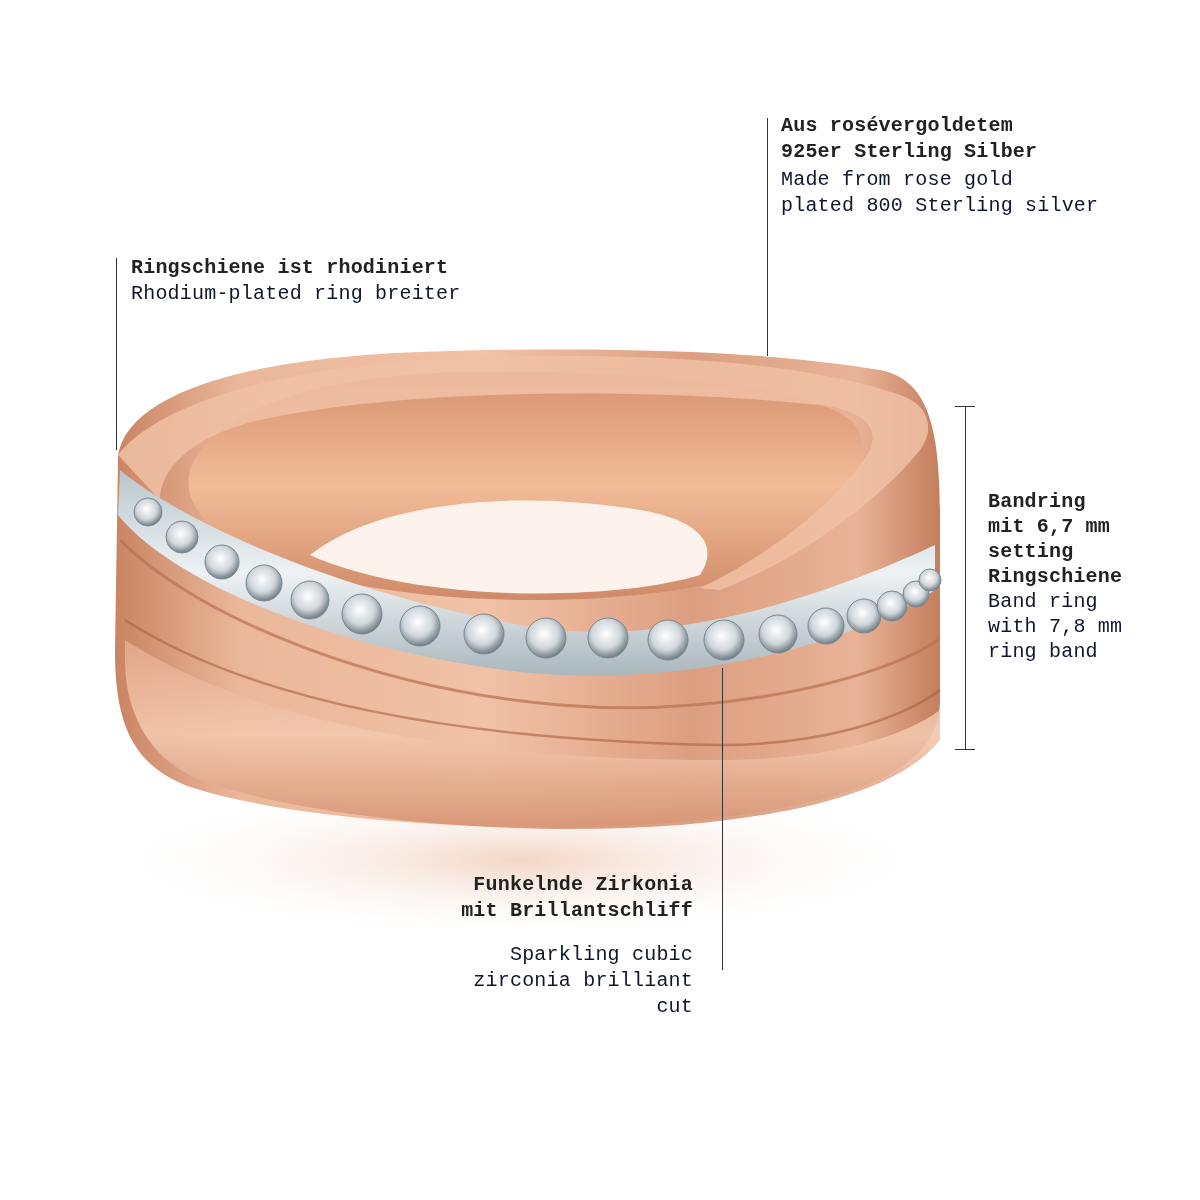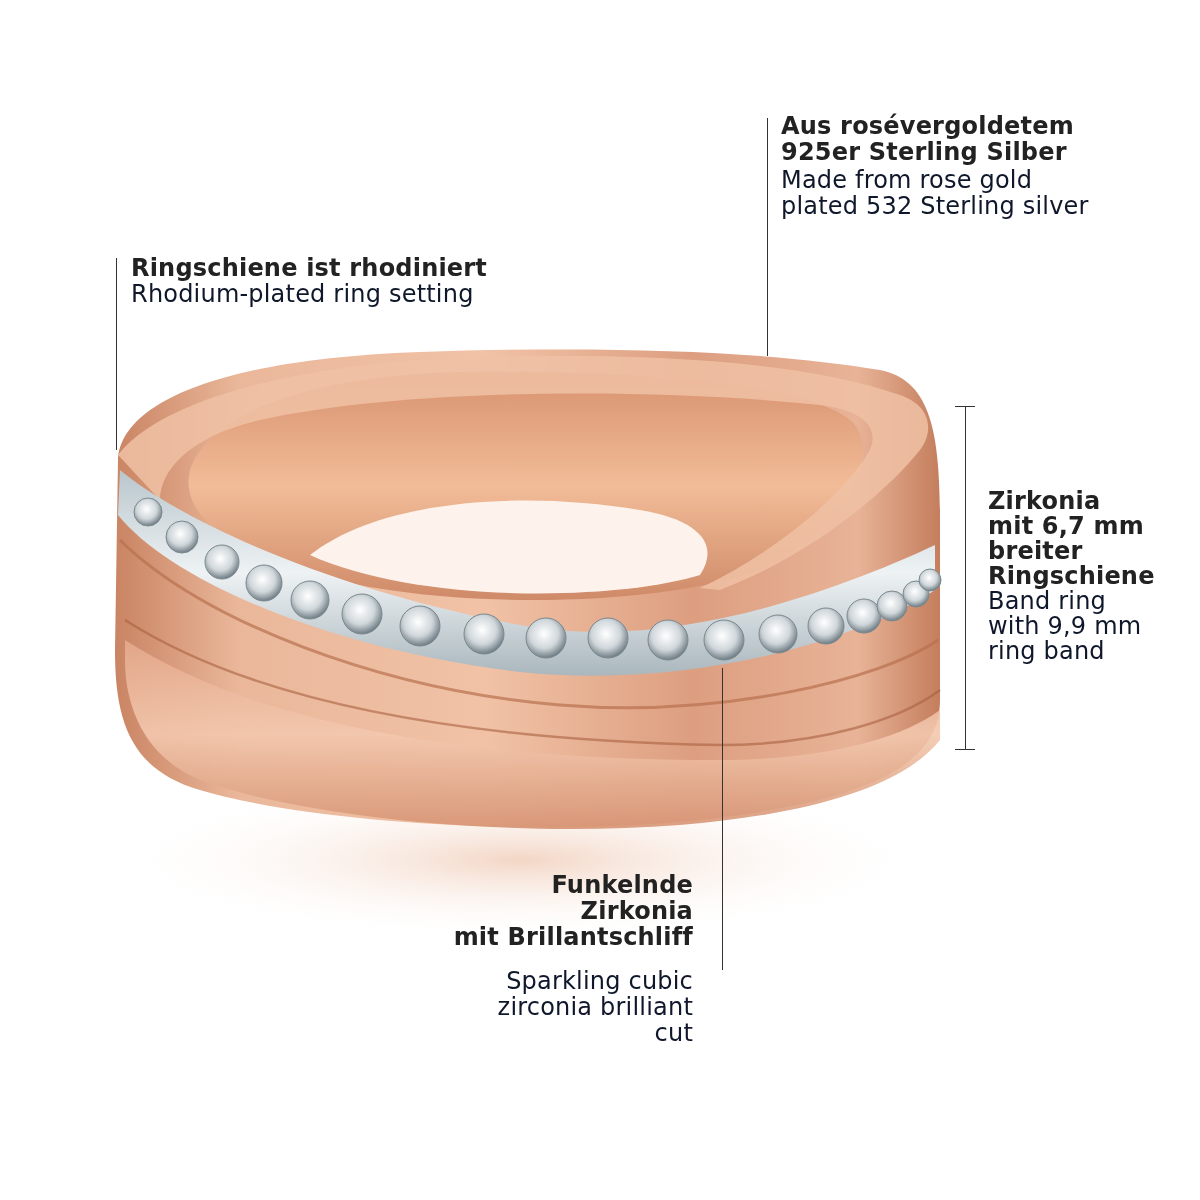--- a/index.html
+++ b/index.html
@@ -1,20 +1,20 @@
 <!DOCTYPE html>
 <html><head>
   <meta charset="utf-8">
   <style>
     html, body { margin: 0; padding: 0; background: #ffffff; }
     body { width: 1200px; height: 1200px; position: relative; overflow: hidden;
            font-family: "DejaVu Sans", sans-serif; }
     .stage { position: absolute; left: 0; top: 0; width: 1200px; height: 1200px; }
     .ring-svg { position: absolute; left: 0; top: 0; width: 1200px; height: 1200px; }
-    .callout { position: absolute; font-size: 24px; line-height: 26px; letter-spacing: 0.2px; }
+    .callout { position: absolute; font-size: 20px; line-height: 26px; letter-spacing: 0.2px; font-family: Liberation Mono, monospace; }
     .callout .de { color: #222222; font-weight: 600; }
     .callout .en { color: #0f172a; font-weight: 500; }
     .callout.right-align { text-align: right; }
     .vline { position: absolute; background: #333333; width: 1px; }
     .hcap { position: absolute; background: #333333; height: 1px; }
   </style>
 </head>
 <body>
 
 <div class="stage">
@@ -101,39 +101,39 @@
     <path d="M125 640 C 250 720, 450 760, 720 760 C 820 760, 900 740, 940 710
              L 940 740 C 900 790, 800 815, 680 825 C 480 840, 280 810, 200 780
              C 140 755, 125 700, 125 660 Z" fill="url(#goldBand)" opacity="0.9"></path>
   </svg>
 
   <div class="vline" style="left:767px; top:118px; height:238px;"></div>
   <div class="callout" style="left:781px; top:113px;">
     <div class="de">Aus rosévergoldetem</div>
     <div class="de">925er Sterling Silber</div>
     <div class="en" style="margin-top:2px;">Made from rose gold</div>
-    <div class="en">plated 532 Sterling silver</div>
+    <div class="en">plated 800 Sterling silver</div>
   </div>
 
   <div class="vline" style="left:116px; top:258px; height:192px;"></div>
   <div class="callout" style="left:131px; top:255px;">
     <div class="de">Ringschiene ist rhodiniert</div>
-    <div class="en">Rhodium-plated ring setting</div>
+    <div class="en">Rhodium-plated ring breiter</div>
   </div>
 
   <div class="hcap" style="left:955px; top:406px; width:20px;"></div>
   <div class="vline" style="left:965px; top:406px; height:343px;"></div>
   <div class="hcap" style="left:955px; top:749px; width:20px;"></div>
   <div class="callout" style="left:988px; top:489px; line-height:25px;">
-    <div class="de">Zirkonia</div>
+    <div class="de">Bandring</div>
     <div class="de">mit 6,7 mm</div>
-    <div class="de">breiter</div>
+    <div class="de">setting</div>
     <div class="de">Ringschiene</div>
     <div class="en">Band ring</div>
-    <div class="en">with 9,9 mm</div>
+    <div class="en">with 7,8 mm</div>
     <div class="en">ring band</div>
   </div>
 
   <div class="vline" style="left:722px; top:668px; height:302px;"></div>
   <div class="callout right-align" style="left:453px; top:872px; width:240px;">
     <div class="de">Funkelnde Zirkonia</div>
     <div class="de">mit Brillantschliff</div>
     <div class="en" style="margin-top:18px;">Sparkling cubic</div>
     <div class="en">zirconia brilliant cut</div>
   </div>

